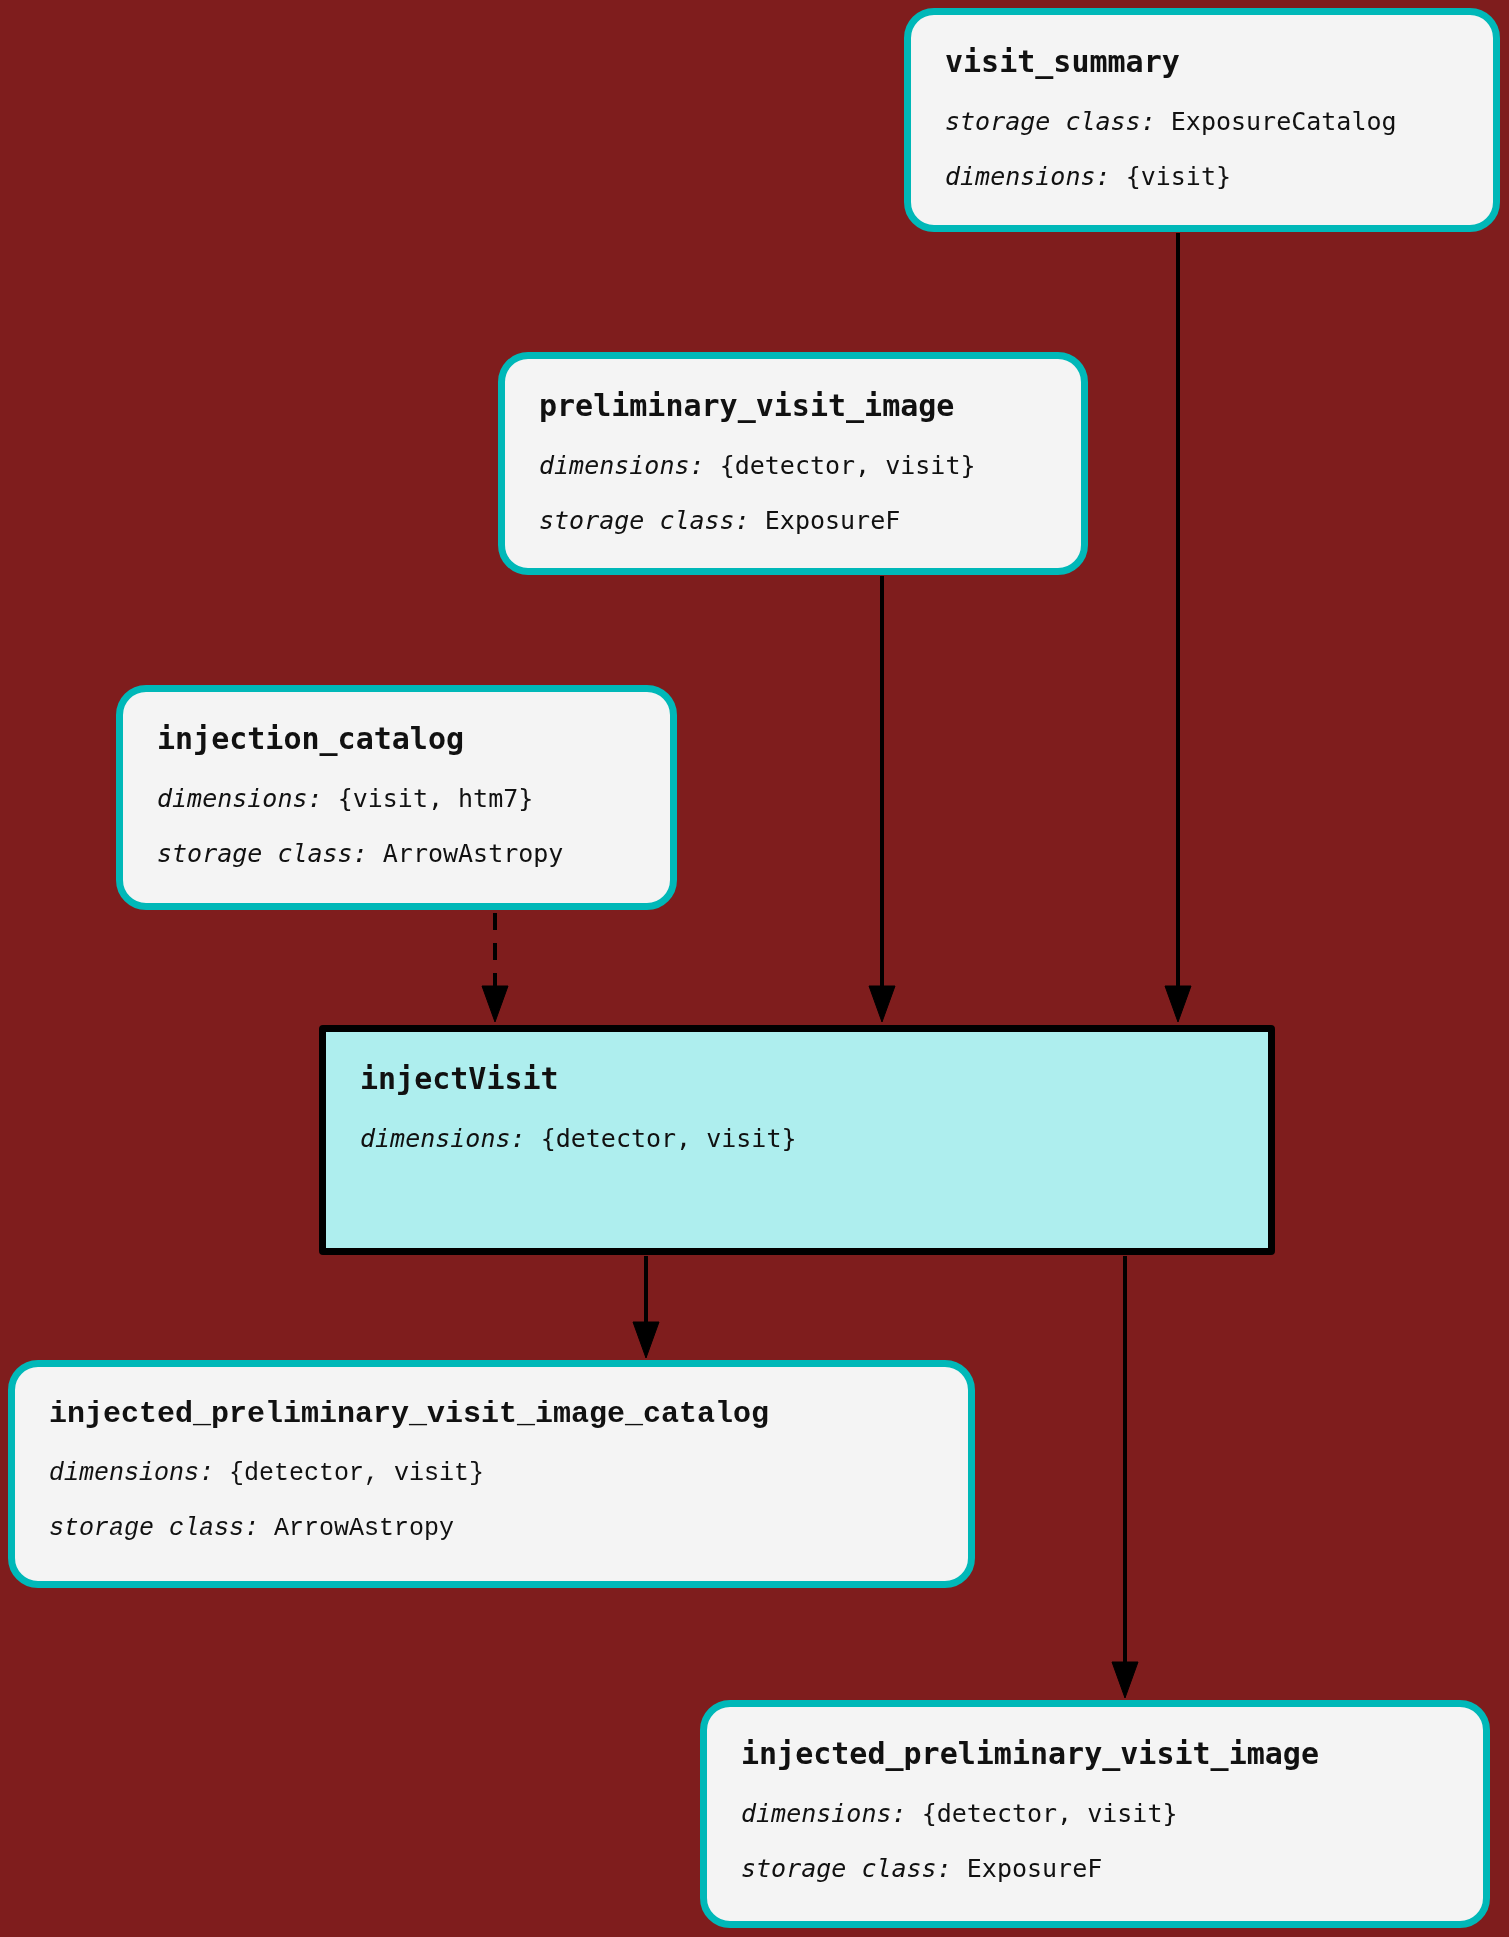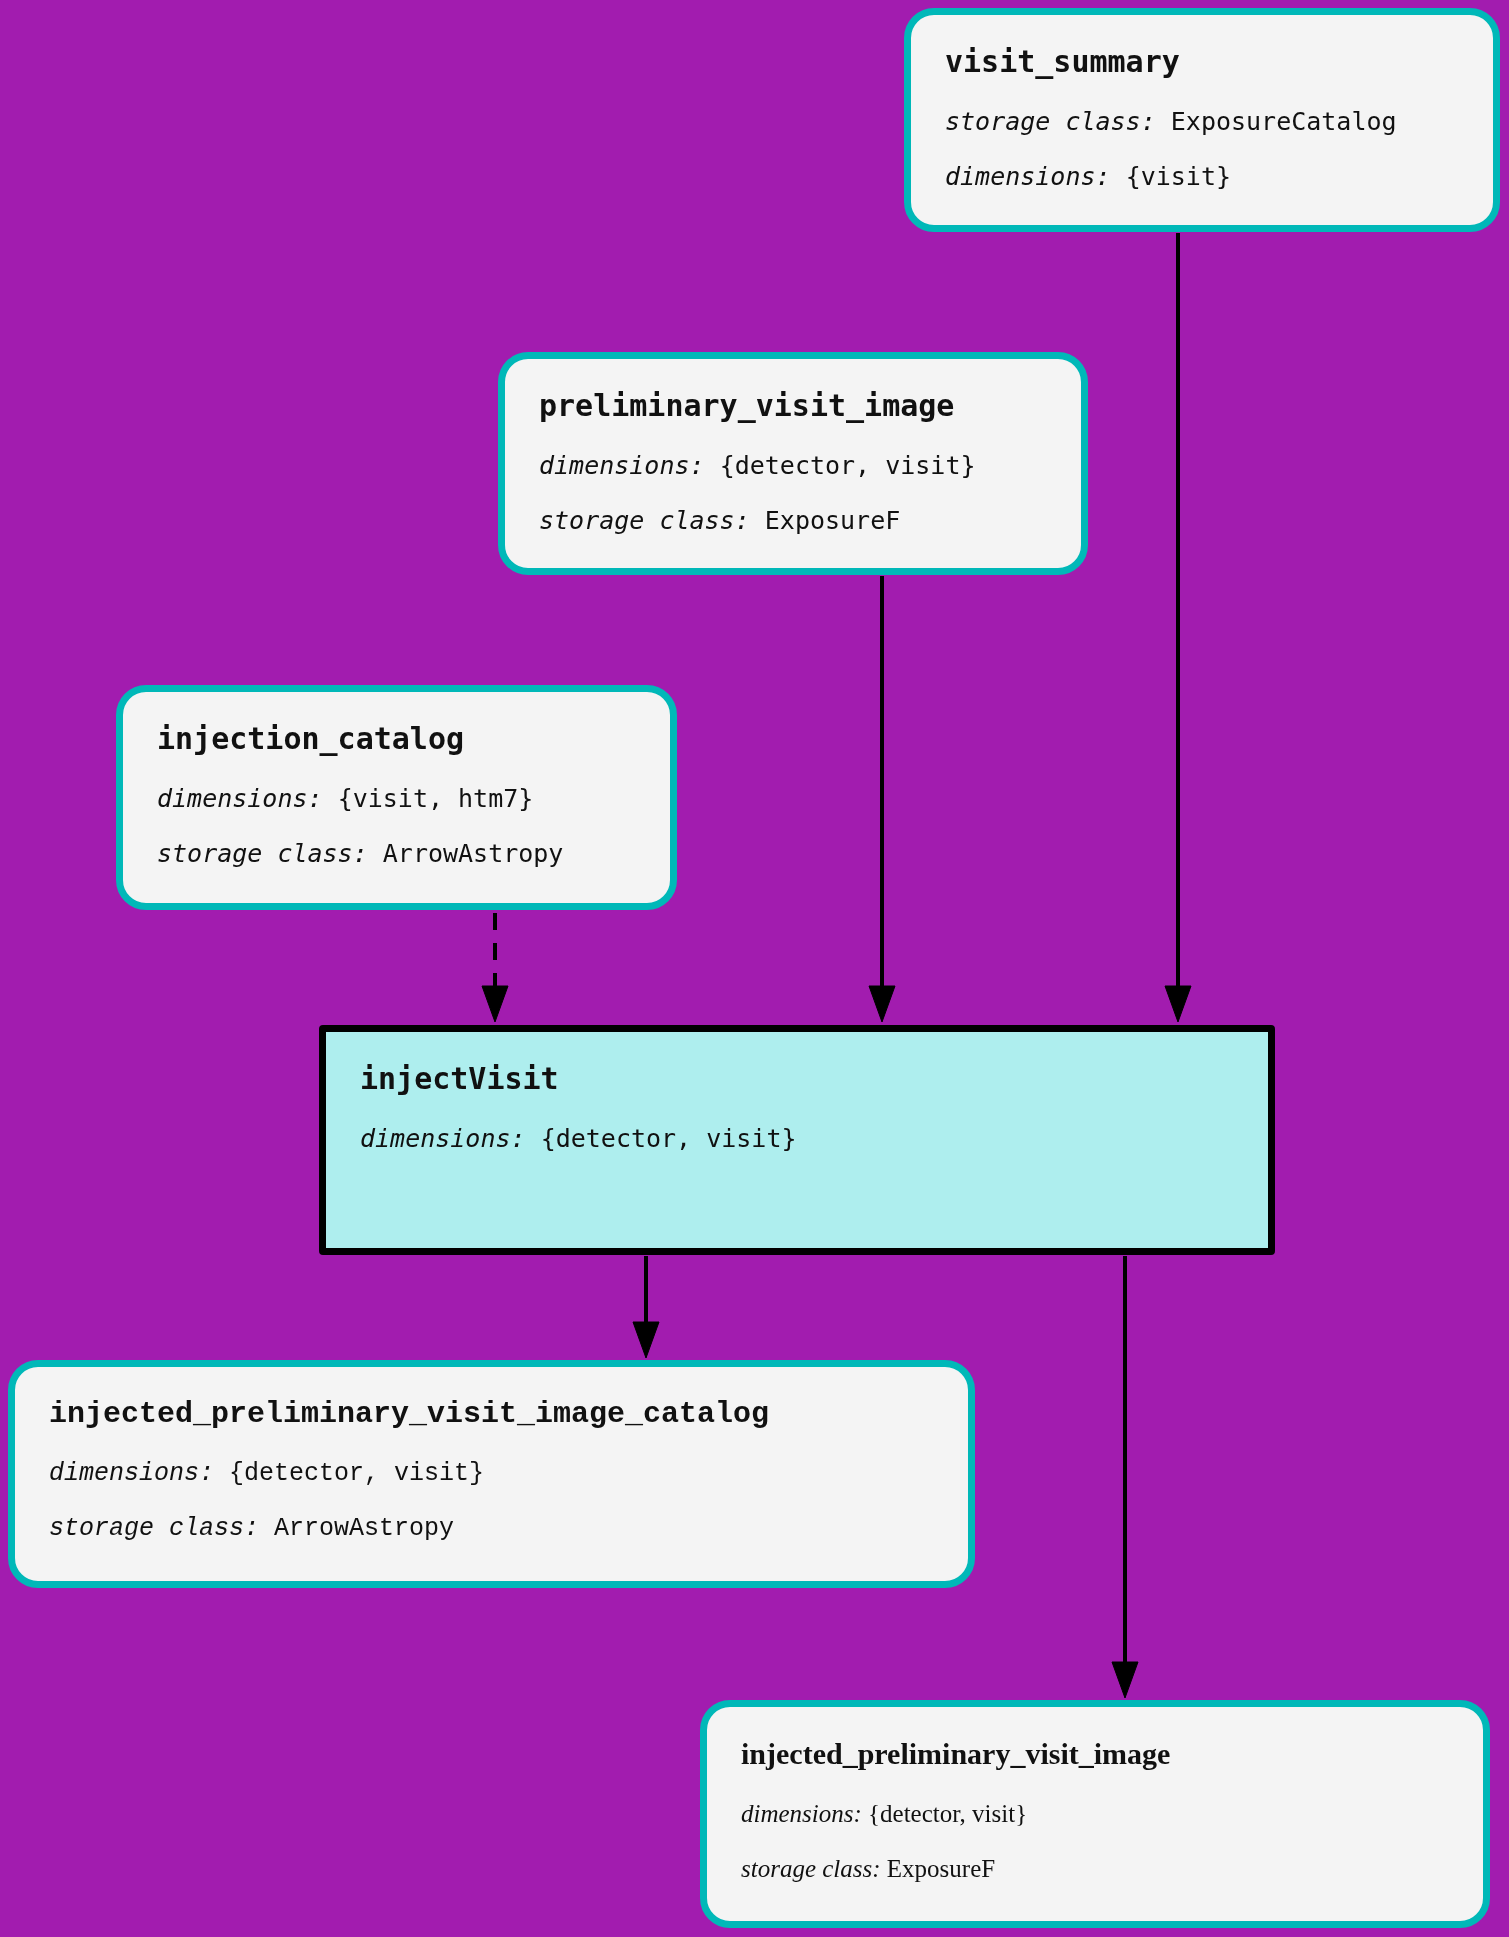--- a/index.html
+++ b/index.html
@@ -9,21 +9,21 @@
     --task-border: #000000;
     --edge: #000000;
     --text: #111111;
   }
   * { box-sizing: border-box; }
   html, body { margin: 0; padding: 0; background: #ffffff; }
   #canvas {
     position: relative;
     width: 1509px;
     height: 1937px;
-    background: #a21caf;
+    background: #7f1d1d;
     font-family: "DejaVu Sans Mono", "Liberation Mono", monospace;
     color: var(--text);
     overflow: hidden;
   }
   .node {
     position: absolute;
     padding: 22px 34px;
   }
   .node.dataset {
     background: var(--dataset-fill);
@@ -133,21 +133,21 @@
     <div class="node-line">
       <span class="lbl">dimensions:</span>
       <span class="val">{detector, visit}</span>
     </div>
     <div class="node-line">
       <span class="lbl">storage class:</span>
       <span class="val">ArrowAstropy</span>
     </div>
   </div>
 
-  <div class="node dataset" style="left:700px; top:1700px; width:790px; height:228px;font-family:Liberation Serif, serif;">
+  <div class="node dataset" style="left:700px; top:1700px; width:790px; height:228px;">
     <div class="node-title">injected_preliminary_visit_image</div>
     <div class="node-line">
       <span class="lbl">dimensions:</span>
       <span class="val">{detector, visit}</span>
     </div>
     <div class="node-line">
       <span class="lbl">storage class:</span>
       <span class="val">ExposureF</span>
     </div>
   </div>

